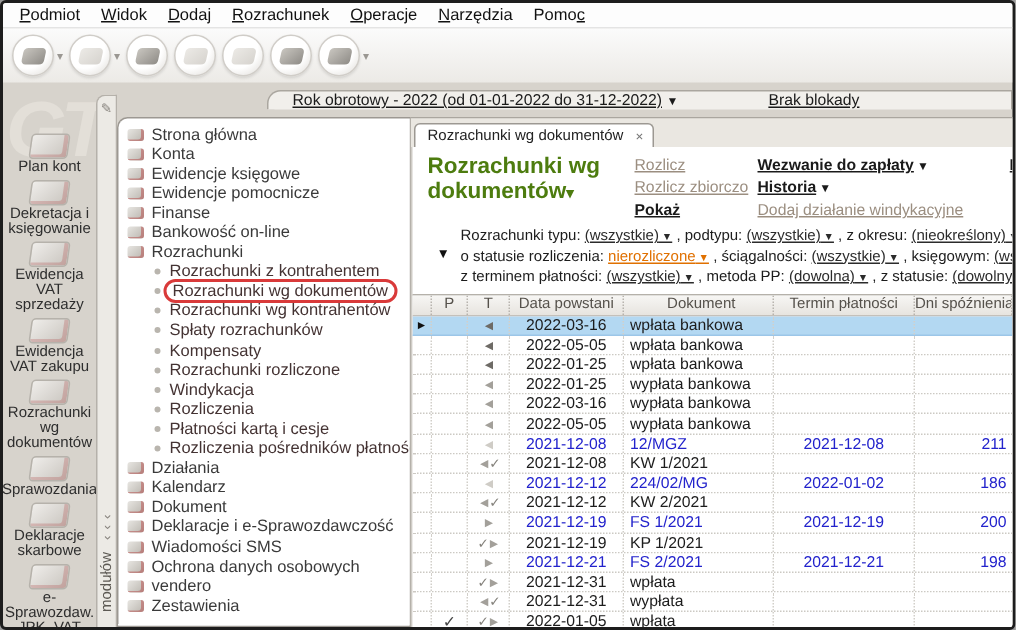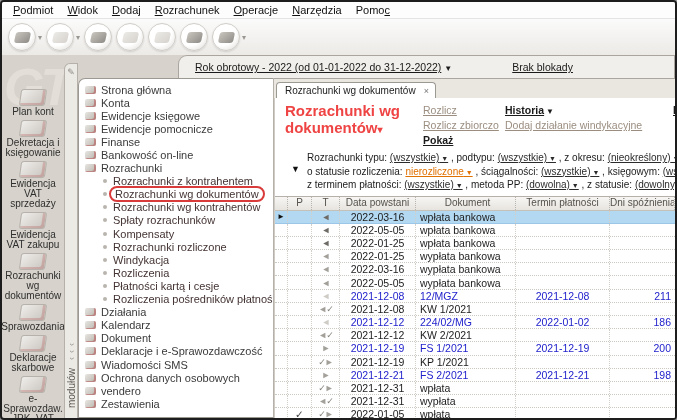--- a/index.html
+++ b/index.html
@@ -31,21 +31,21 @@
 
   
   .mstrip{width:14px;flex:0 0 auto;background:#eceae5;border:1px solid #b5b1aa;border-bottom:none;border-top-left-radius:6px;margin-top:8px;display:flex;flex-direction:column;align-items:center;z-index:1;}
   .mstrip .clip{font-size:9px;color:#8a8680;margin-top:3px;}
   .mstrip .spacer{flex:1;}
   .mstrip .chev{font-size:9px;color:#8a8680;transform:rotate(90deg);line-height:7px;}
   .mstrip .vlabel{writing-mode:vertical-rl;transform:rotate(180deg);font-size:10px;color:#5c5953;margin:6px 0 10px 0;}
 
   
   .right-col{flex:1;display:flex;flex-direction:column;min-width:0;z-index:1;}
-  .yearbar-row{height:23px;flex:0 0 auto;display:flex;}
+  .yearbar-row{height:23px;flex:0 0 auto;display:flex;align-items:center;}
   .yearbar-gap{width:100px;flex:0 0 auto;}
   .yearbar{flex:1;background:#f1efeb;border:1px solid #aaa69f;border-bottom:none;border-top-left-radius:9px;display:flex;align-items:center;padding-left:16px;gap:60px;}
   .yearlink{font-size:10.5px;color:#1a1a1a;text-decoration:underline;cursor:pointer;white-space:nowrap;}
   .yearlink .caret{font-size:8px;text-decoration:none;display:inline-block;margin-left:3px;}
 
   .panels-row{flex:1;display:flex;min-height:0;}
 
   
   .tree{width:196px;flex:0 0 auto;background:#fff;border:1px solid #9c9892;border-right:1px solid #b5b1aa;border-top-left-radius:7px;padding-top:4px;overflow:hidden;}
   .tree-item{display:flex;align-items:center;height:13.1px;font-size:11px;color:#3a3a3a;padding-left:6px;cursor:pointer;white-space:nowrap;}
@@ -55,21 +55,21 @@
   .tree-item.highlighted .tlabel{border:2px solid #d93a3a;border-radius:8px;padding:0 4px;margin-left:-4px;}
 
   
   .main{flex:1;display:flex;flex-direction:column;min-width:0;background:#eae7e1;border-top:1px solid #aaa69f;}
   .tabbar{height:19px;flex:0 0 auto;display:flex;align-items:flex-end;padding-left:2px;background:#eae7e1;}
   .tab{background:#fff;border:1px solid #9c9892;border-bottom:none;border-radius:4px 4px 0 0;font-size:10px;color:#222;padding:2px 6px 2px 8px;display:flex;align-items:center;gap:8px;}
   .tab .x{font-size:9px;color:#777;cursor:pointer;}
   .content{flex:1;background:#fff;border-left:1px solid #cfccc6;padding:4px 0 0 10px;display:flex;flex-direction:column;min-height:0;}
 
   .head-row{display:flex;flex:0 0 auto;}
-  .page-title{width:138px;flex:0 0 auto;font-size:15px;font-weight:bold;color:#ef4444;line-height:17px;}
+  .page-title{width:138px;flex:0 0 auto;font-size:15px;font-weight:bold;color:#4d7c0f;line-height:17px;}
   .page-title .caret{font-size:10px;}
   .links-col{display:flex;flex-direction:column;gap:3px;flex:0 0 auto;padding-top:2px;}
   .links-col.c1{width:82px;}
   .links-col.c2{width:168px;}
   .links-col.c3{flex-direction:row;gap:14px;white-space:nowrap;overflow:hidden;flex:1;}
   .alink{font-size:10.5px;color:#9b8e80;text-decoration:underline;cursor:pointer;white-space:nowrap;}
   .alink.emph{color:#1a1a1a;font-weight:bold;}
   .alink .caret{font-size:8px;display:inline-block;margin-left:2px;text-decoration:none;}
 
   
@@ -316,20 +316,21 @@
           </div>
           <div class="content">
             <div class="head-row">
               <div class="page-title"><span>Rozrachunki wg dokumentów</span><span class="caret">▾</span></div>
               <div class="links-col c1" id="acol1">
                   <span class="alink">Rozlicz</span>
                   <span class="alink">Rozlicz zbiorczo</span>
                   <span class="alink emph">Pokaż</span>
                 </div>
               <div class="links-col c2" id="acol2">
+                  <span class="alink emph">Wezwanie do zapłaty<span class="caret">▼</span></span>
                   <span class="alink emph">Historia<span class="caret">▼</span></span>
                   <span class="alink">Dodaj działanie windykacyjne</span>
                 </div>
               <div class="links-col c3" id="acol3">
                   <span class="alink emph">Drukuj liste</span>
                 </div>
             </div>
             <div class="filters" id="filters">
               <span class="funnel">▼</span>
             <div class="fline"><span>Rozrachunki typu: </span><span class="fdd">(wszystkie)<span class="caret"> ▼</span></span><span> , podtypu: </span><span class="fdd">(wszystkie)<span class="caret"> ▼</span></span><span> , z okresu: </span><span class="fdd">(nieokreślony)<span class="caret"> ▼</span></span></div>

